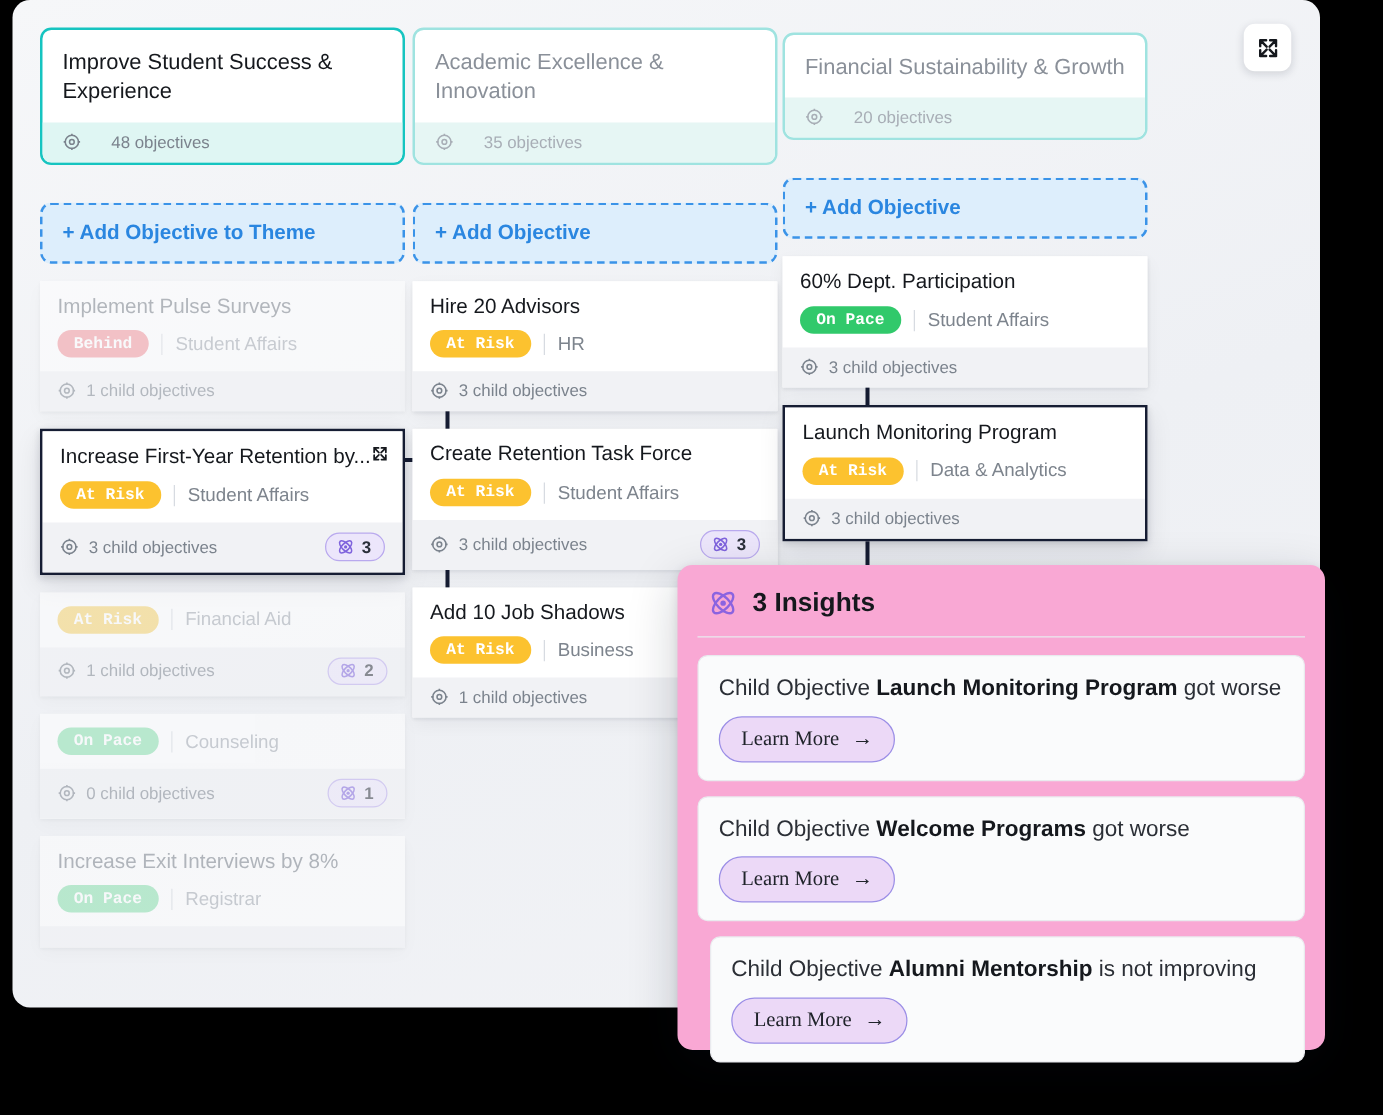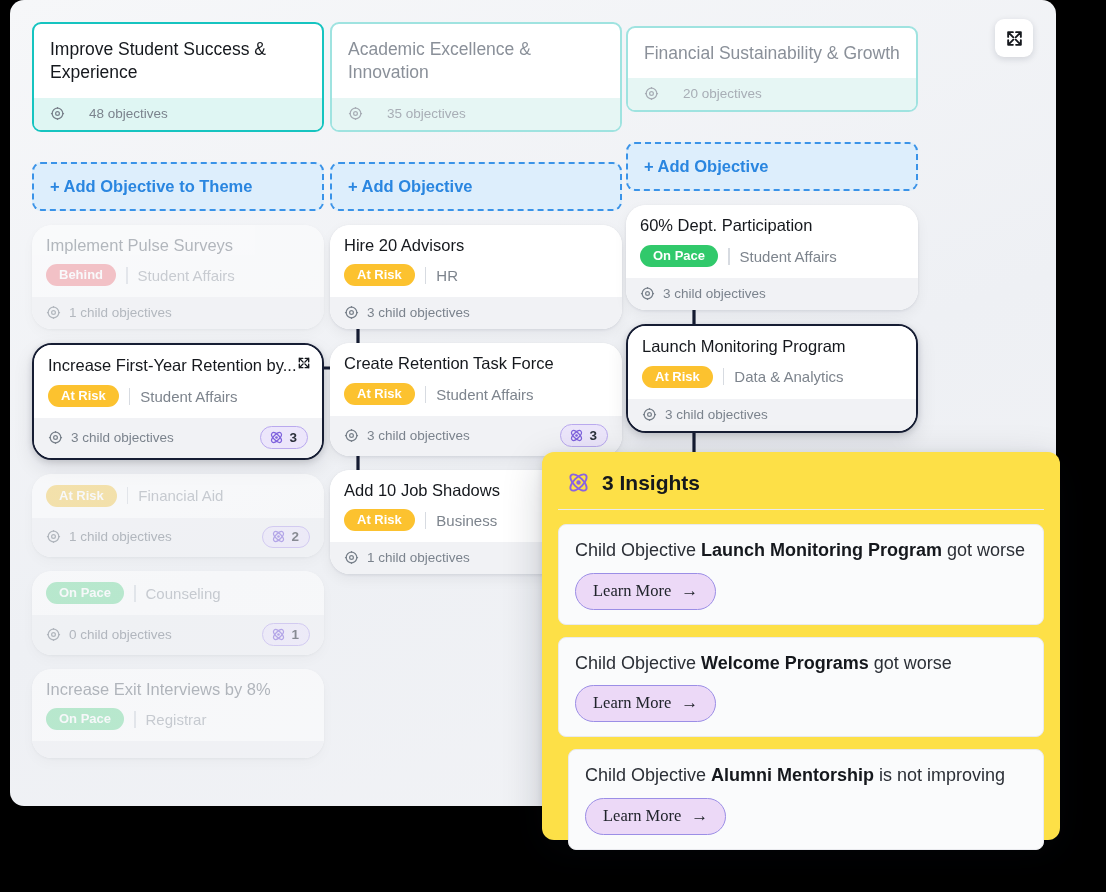--- a/index.html
+++ b/index.html
@@ -77,21 +77,21 @@
     font-size: 16.5px; font-weight: 600;
     padding: 13px 16px;
     margin-bottom: 14px;
     cursor: pointer;
     user-select: none;
   }
 
   
   .obj {
     background: #fff;
-    border-radius: 20px;
+    border-radius: 0;
     margin-bottom: 14px;
     overflow: hidden;
     box-shadow: 0 1px 3px rgba(16,24,40,.09), 0 5px 14px rgba(16,24,40,.055);
     position: relative;
   }
   .obj.selected {
     border: 2.5px solid #161d33;
     box-shadow: 0 2px 6px rgba(16,24,40,.16), 0 8px 20px rgba(16,24,40,.10);
   }
   .obj.faded { opacity: .52; }
@@ -101,20 +101,21 @@
     line-height: 1.2; margin-bottom: 9px;
     white-space: nowrap; overflow: hidden;
   }
   .obj.faded .obj-title { color: #787f88; }
   .obj-meta { display: flex; align-items: center; gap: 10px; }
   .pill {
     border-radius: 999px;
     font-size: 13px; font-weight: 700; color: #fff;
     padding: 4px 13px 5px 13px;
     line-height: 1;
+    font-family: Liberation Mono, monospace;
   }
   .pill.at-risk { background: #fcc22f; }
   .pill.on-pace { background: #31c96b; }
   .pill.behind  { background: #f0757d; }
   .obj.faded .pill.at-risk { background:#f6d269; }
   .obj.faded .pill.on-pace { background:#86e0ab; }
   .obj.faded .pill.behind  { background:#f2949b; }
   .vdiv { width: 1.5px; height: 17px; background: #d7dbe1; }
   .dept { font-size: 15px; color: #7d848d; }
   .obj.faded .dept { color: #a2a8b0; }
@@ -138,21 +139,21 @@
   .card-expand {
     position: absolute; right: 11px; top: 11px;
     cursor: pointer; line-height: 0;
   }
 
   
   .insights {
     position: absolute;
     left: 542px; top: 452px;
     width: 518px; height: 388px;
-    background: #fde047;
+    background: #f9a8d4;
     border-radius: 12px;
     box-shadow: 0 12px 40px rgba(16,24,40,.20), 0 2px 8px rgba(16,24,40,.10);
     z-index: 60;
     padding: 18px 16px 16px 16px;
     display: flex; flex-direction: column;
   }
   .ins-head {
     display: flex; align-items: center; gap: 11px;
     padding: 0 4px 14px 8px;
     border-bottom: 1px solid #e9eaee;

